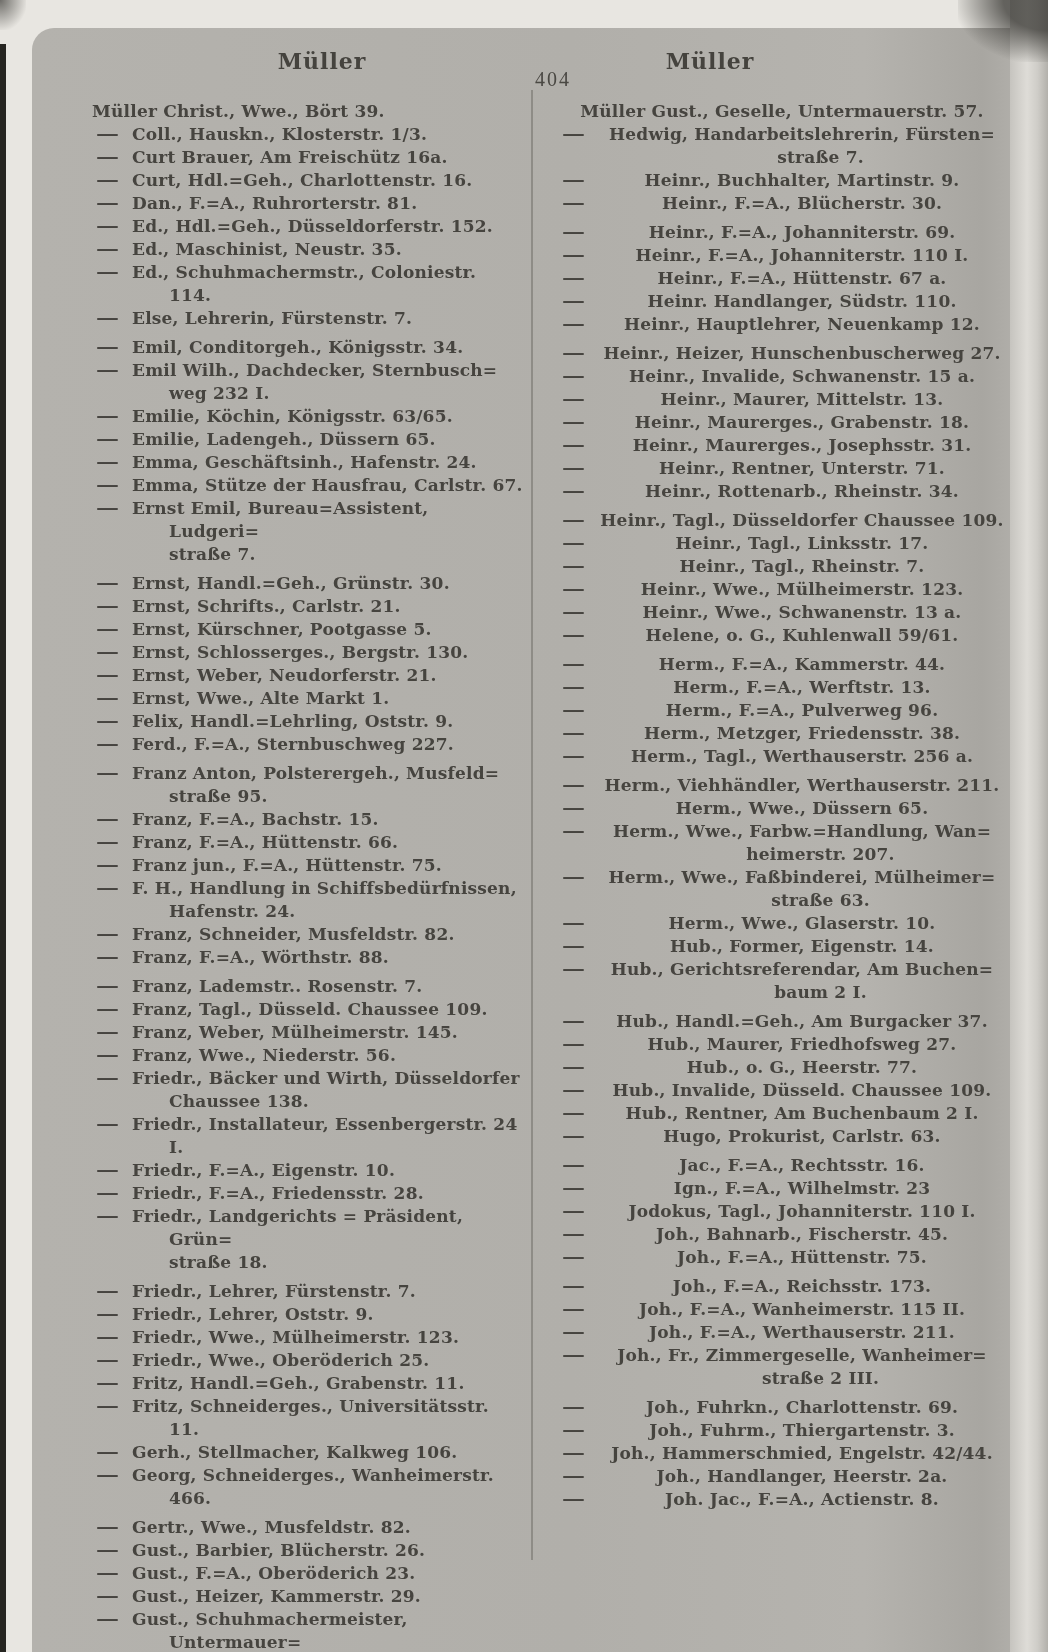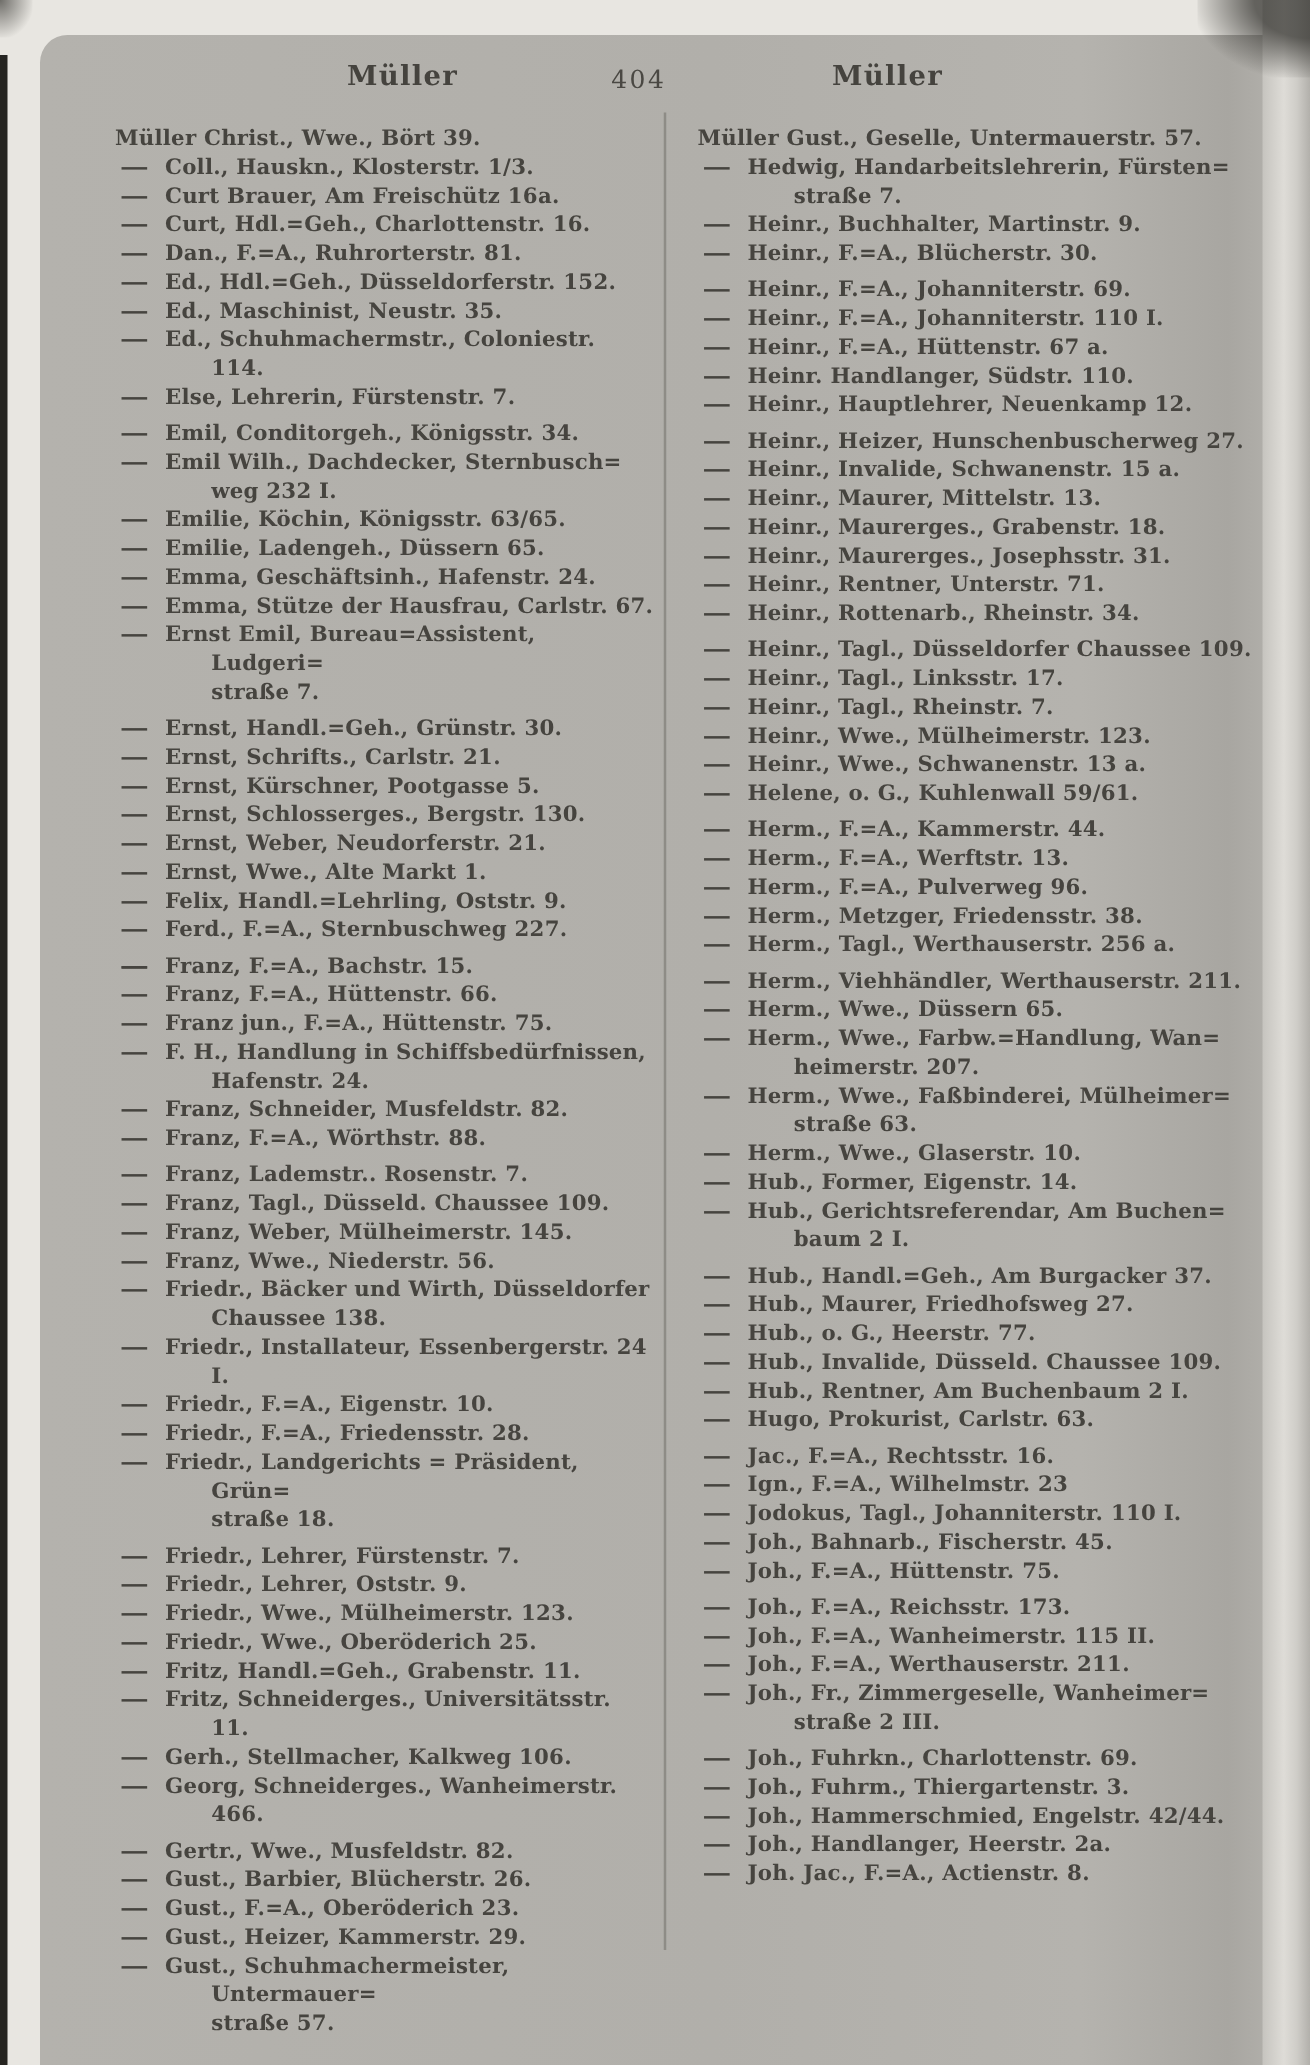--- a/index.html
+++ b/index.html
@@ -18,28 +18,28 @@
   
   .page{position:absolute;left:32px;top:28px;width:980px;bottom:0;
       background:linear-gradient(90deg,#b4b2ad 0%,#b1afaa 55%,#b5b3ae 85%,#a8a6a1 97%,#b0aea9 100%);
       border-top-left-radius:22px;}
 
   
   .htitle{position:absolute;top:20px;font-size:22px;font-weight:700;color:#45433e;
       text-align:center;letter-spacing:1px;}
   .htitle.left{left:75px;width:430px;}
   .htitle.right{left:540px;width:276px;}
-  .pagenum{position:absolute;top:23px;left:419px;width:120px;text-align:center;
-      font-size:20px;color:#4a4843;letter-spacing:2px;}
+  .pagenum{position:absolute;top:40px;left:419px;width:120px;text-align:right;
+      font-size:20px;color:#4a4843;letter-spacing:2px;font-family:Liberation Serif, serif;}
 
   
   .divider{position:absolute;left:499px;top:62px;width:2px;height:1470px;background:#7b7973;opacity:.65;}
   .col{position:absolute;top:72px;color:#46443f;font-size:17px;font-weight:700;}
   .col-left{left:60px;width:432px;}
-  .col-right{left:526px;width:448px;}
+  .col-right{left:526px;width:448px;text-align:center;}
 
   .entry{position:relative;padding-left:77px;text-indent:-37px;white-space:pre-wrap;
       line-height:23px;letter-spacing:.2px;}
   .entry.lead{text-indent:-77px;}
   .entry.gap{margin-top:6px;}
   .dash{position:absolute;left:4px;top:0;text-indent:0;display:inline-block;
       transform:scaleX(1.35);transform-origin:left center;}
 </style>
 </head>
 <body>
@@ -70,21 +70,22 @@
         <div class="entry"><span class="dash">—</span><span>Ernst Emil, Bureau=Assistent, Ludgeri=
 straße 7.</span></div>
         <div class="entry gap"><span class="dash">—</span><span>Ernst, Handl.=Geh., Grünstr. 30.</span></div>
         <div class="entry"><span class="dash">—</span><span>Ernst, Schrifts., Carlstr. 21.</span></div>
         <div class="entry"><span class="dash">—</span><span>Ernst, Kürschner, Pootgasse 5.</span></div>
         <div class="entry"><span class="dash">—</span><span>Ernst, Schlosserges., Bergstr. 130.</span></div>
         <div class="entry"><span class="dash">—</span><span>Ernst, Weber, Neudorferstr. 21.</span></div>
         <div class="entry"><span class="dash">—</span><span>Ernst, Wwe., Alte Markt 1.</span></div>
         <div class="entry"><span class="dash">—</span><span>Felix, Handl.=Lehrling, Oststr. 9.</span></div>
         <div class="entry"><span class="dash">—</span><span>Ferd., F.=A., Sternbuschweg 227.</span></div>
-        <div class="entry gap"><span class="dash">—</span></div>
+        <div class="entry gap"><span class="dash">—</span><span>Franz Anton, Polsterergeh., Musfeld=
+straße 95.</span></div>
         <div class="entry"><span class="dash">—</span><span>Franz, F.=A., Bachstr. 15.</span></div>
         <div class="entry"><span class="dash">—</span><span>Franz, F.=A., Hüttenstr. 66.</span></div>
         <div class="entry"><span class="dash">—</span><span>Franz jun., F.=A., Hüttenstr. 75.</span></div>
         <div class="entry"><span class="dash">—</span><span>F. H., Handlung in Schiffsbedürfnissen,
 Hafenstr. 24.</span></div>
         <div class="entry"><span class="dash">—</span><span>Franz, Schneider, Musfeldstr. 82.</span></div>
         <div class="entry"><span class="dash">—</span><span>Franz, F.=A., Wörthstr. 88.</span></div>
         <div class="entry gap"><span class="dash">—</span><span>Franz, Lademstr.. Rosenstr. 7.</span></div>
         <div class="entry"><span class="dash">—</span><span>Franz, Tagl., Düsseld. Chaussee 109.</span></div>
         <div class="entry"><span class="dash">—</span><span>Franz, Weber, Mülheimerstr. 145.</span></div>

